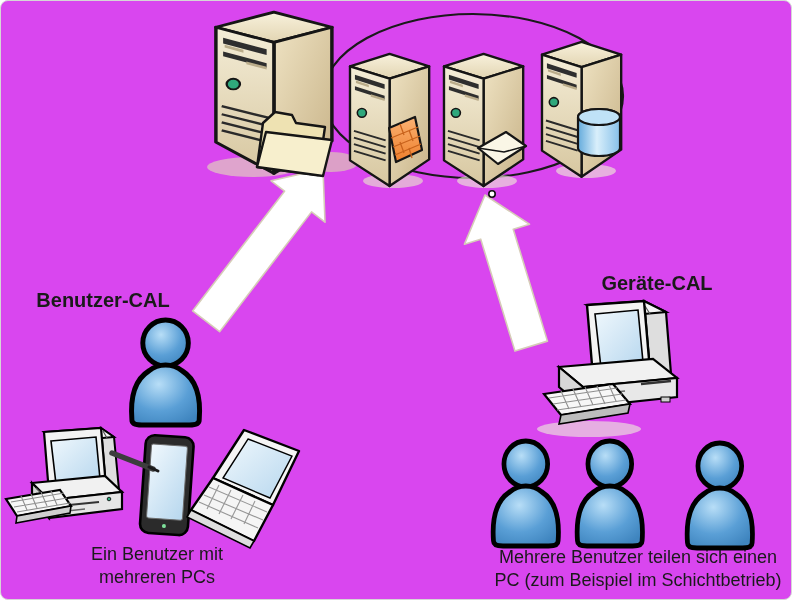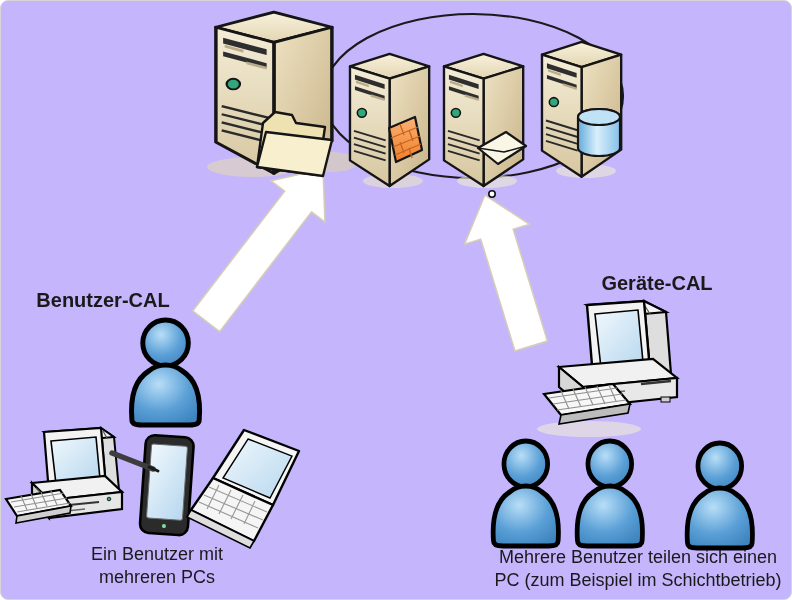--- a/index.html
+++ b/index.html
@@ -1,17 +1,17 @@
 <!DOCTYPE html>
 <html><head>
 <meta charset="utf-8">
 <style>
   html,body{margin:0;padding:0;background:#fff;}
   .stage{
-    position:relative;width:790px;height:598px;background:#c4b5fd;
+    position:relative;width:790px;height:598px;background:#d946ef;
     border:1px solid #d6d6d6;border-radius:8px;overflow:hidden;
     font-family:"Liberation Sans", sans-serif;
   }
   .stage svg{position:absolute;left:0;top:0;}
   .txt{
     position:absolute;color:#1a1a1a;text-align:center;
     font-family:"Liberation Sans", sans-serif;line-height:23px;
   }
   .txt.bold{font-weight:bold;font-size:20px;}
   .txt.cap{font-size:18px;}

